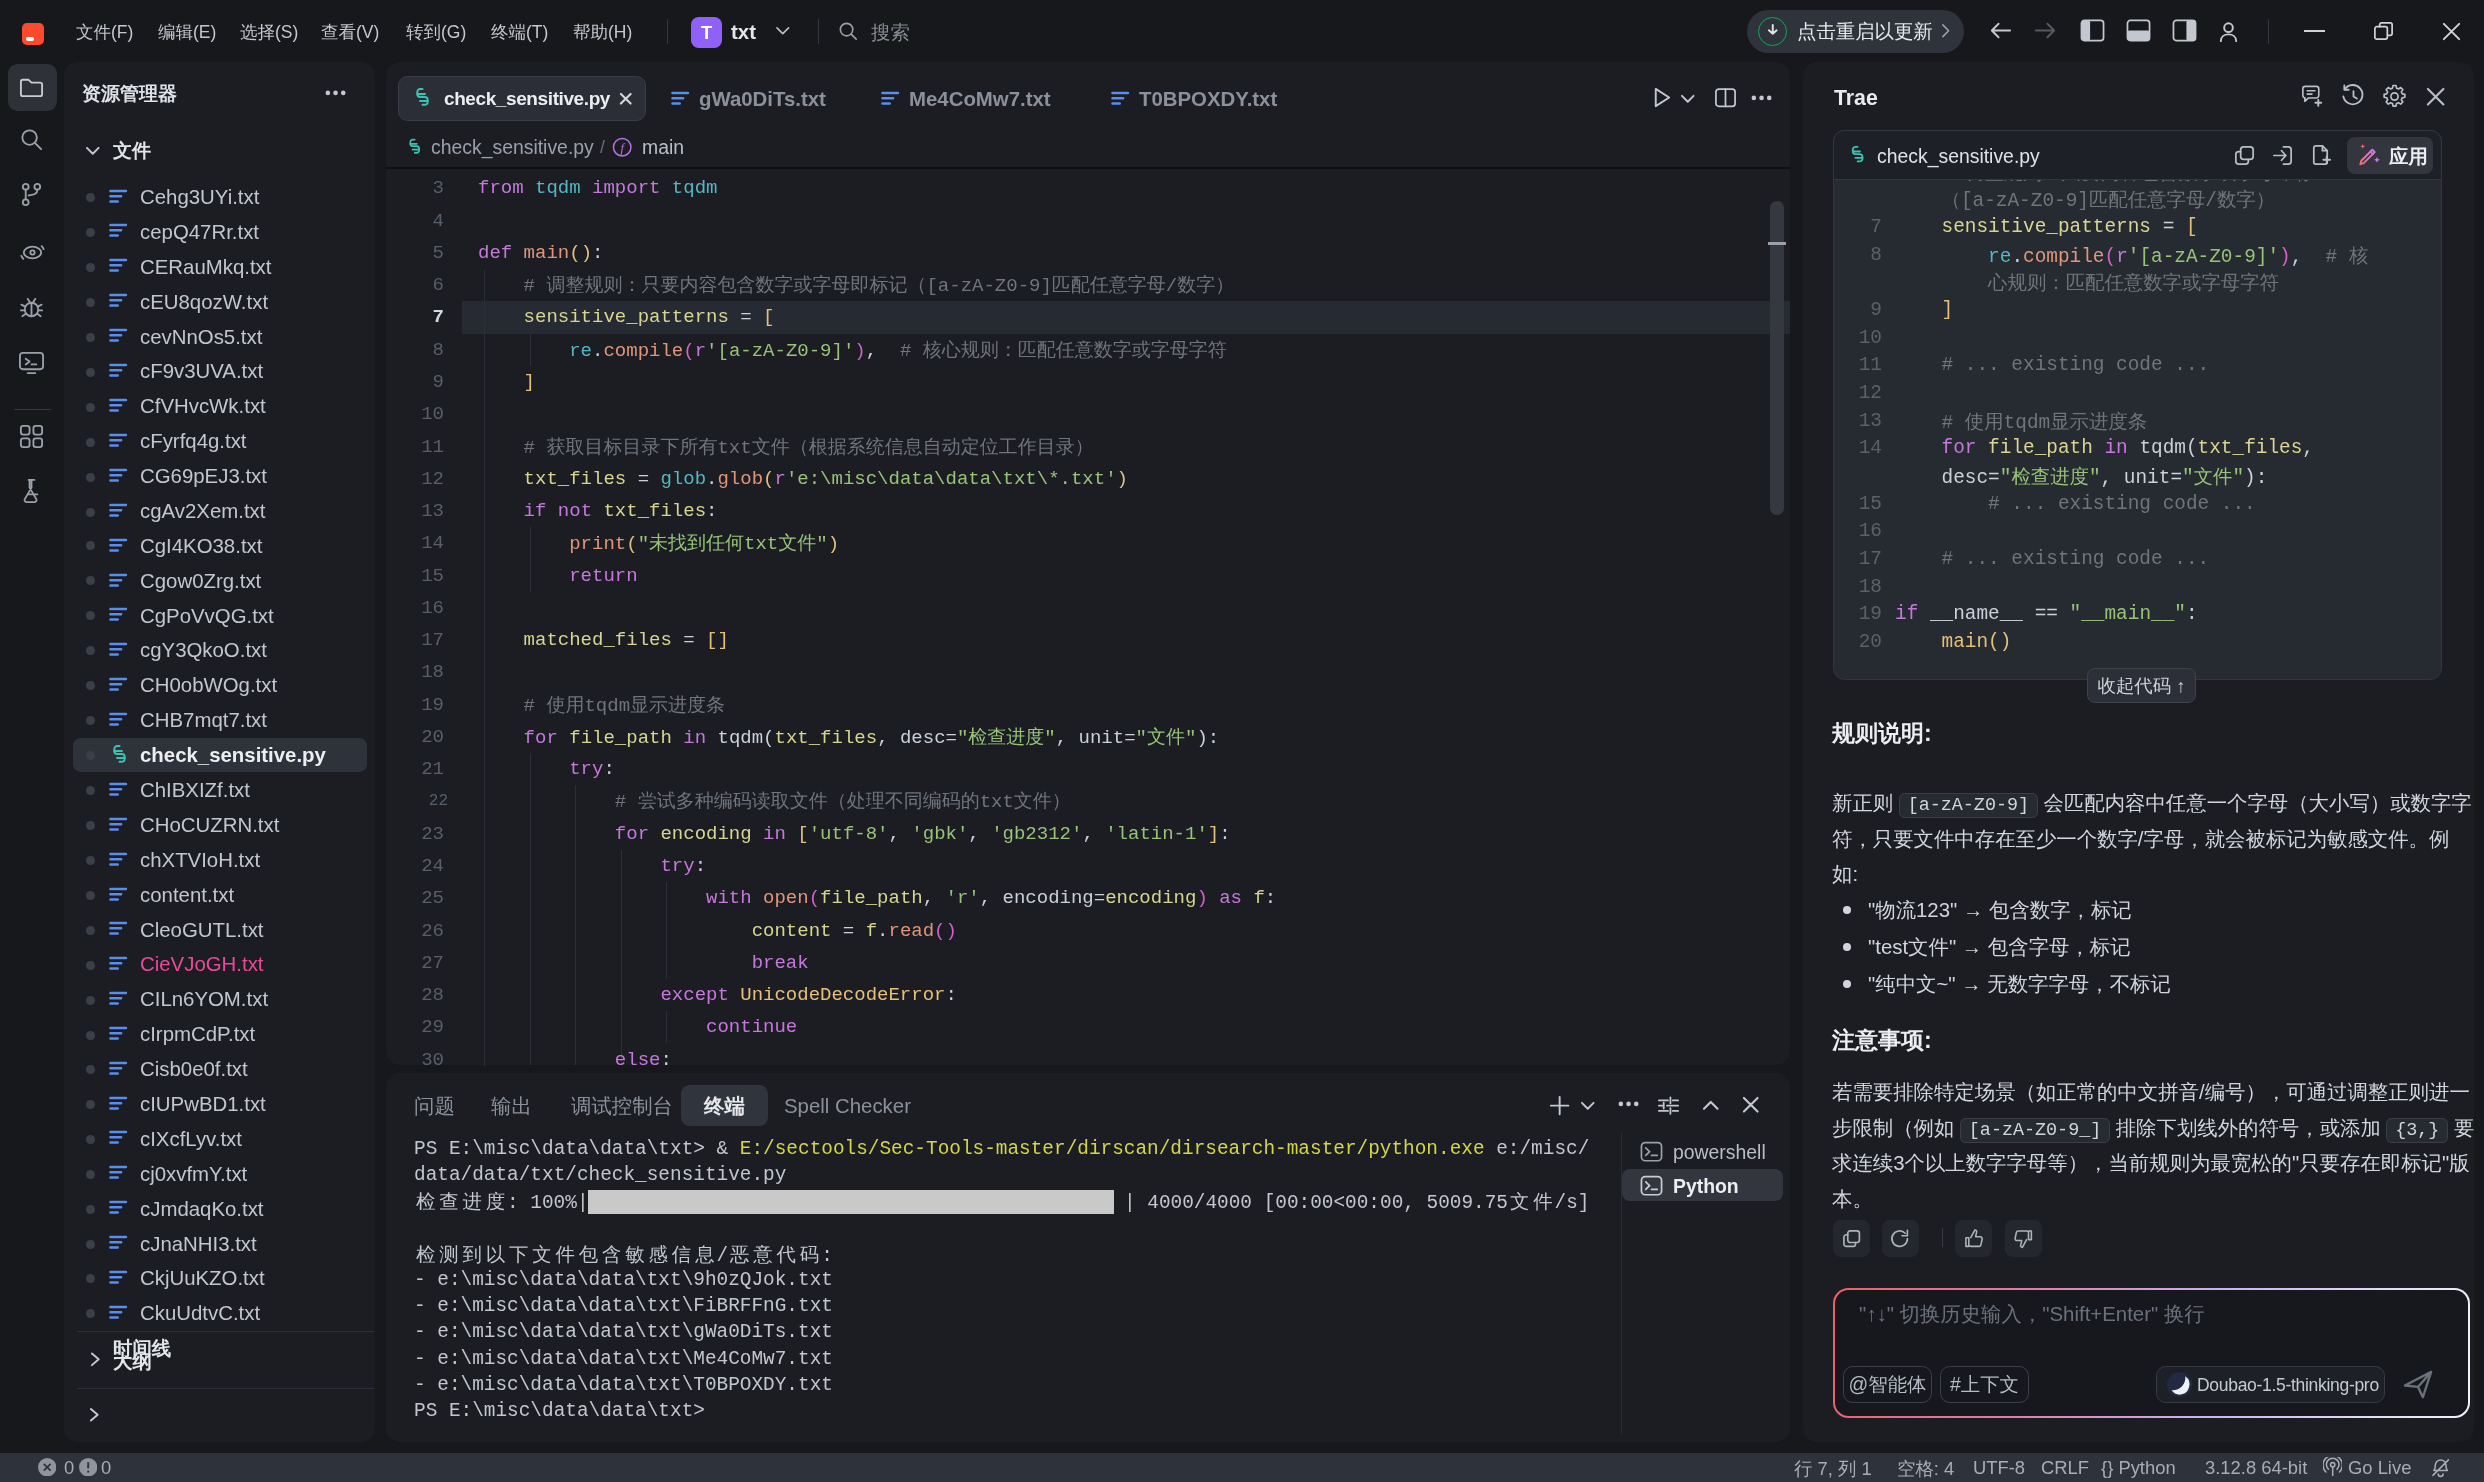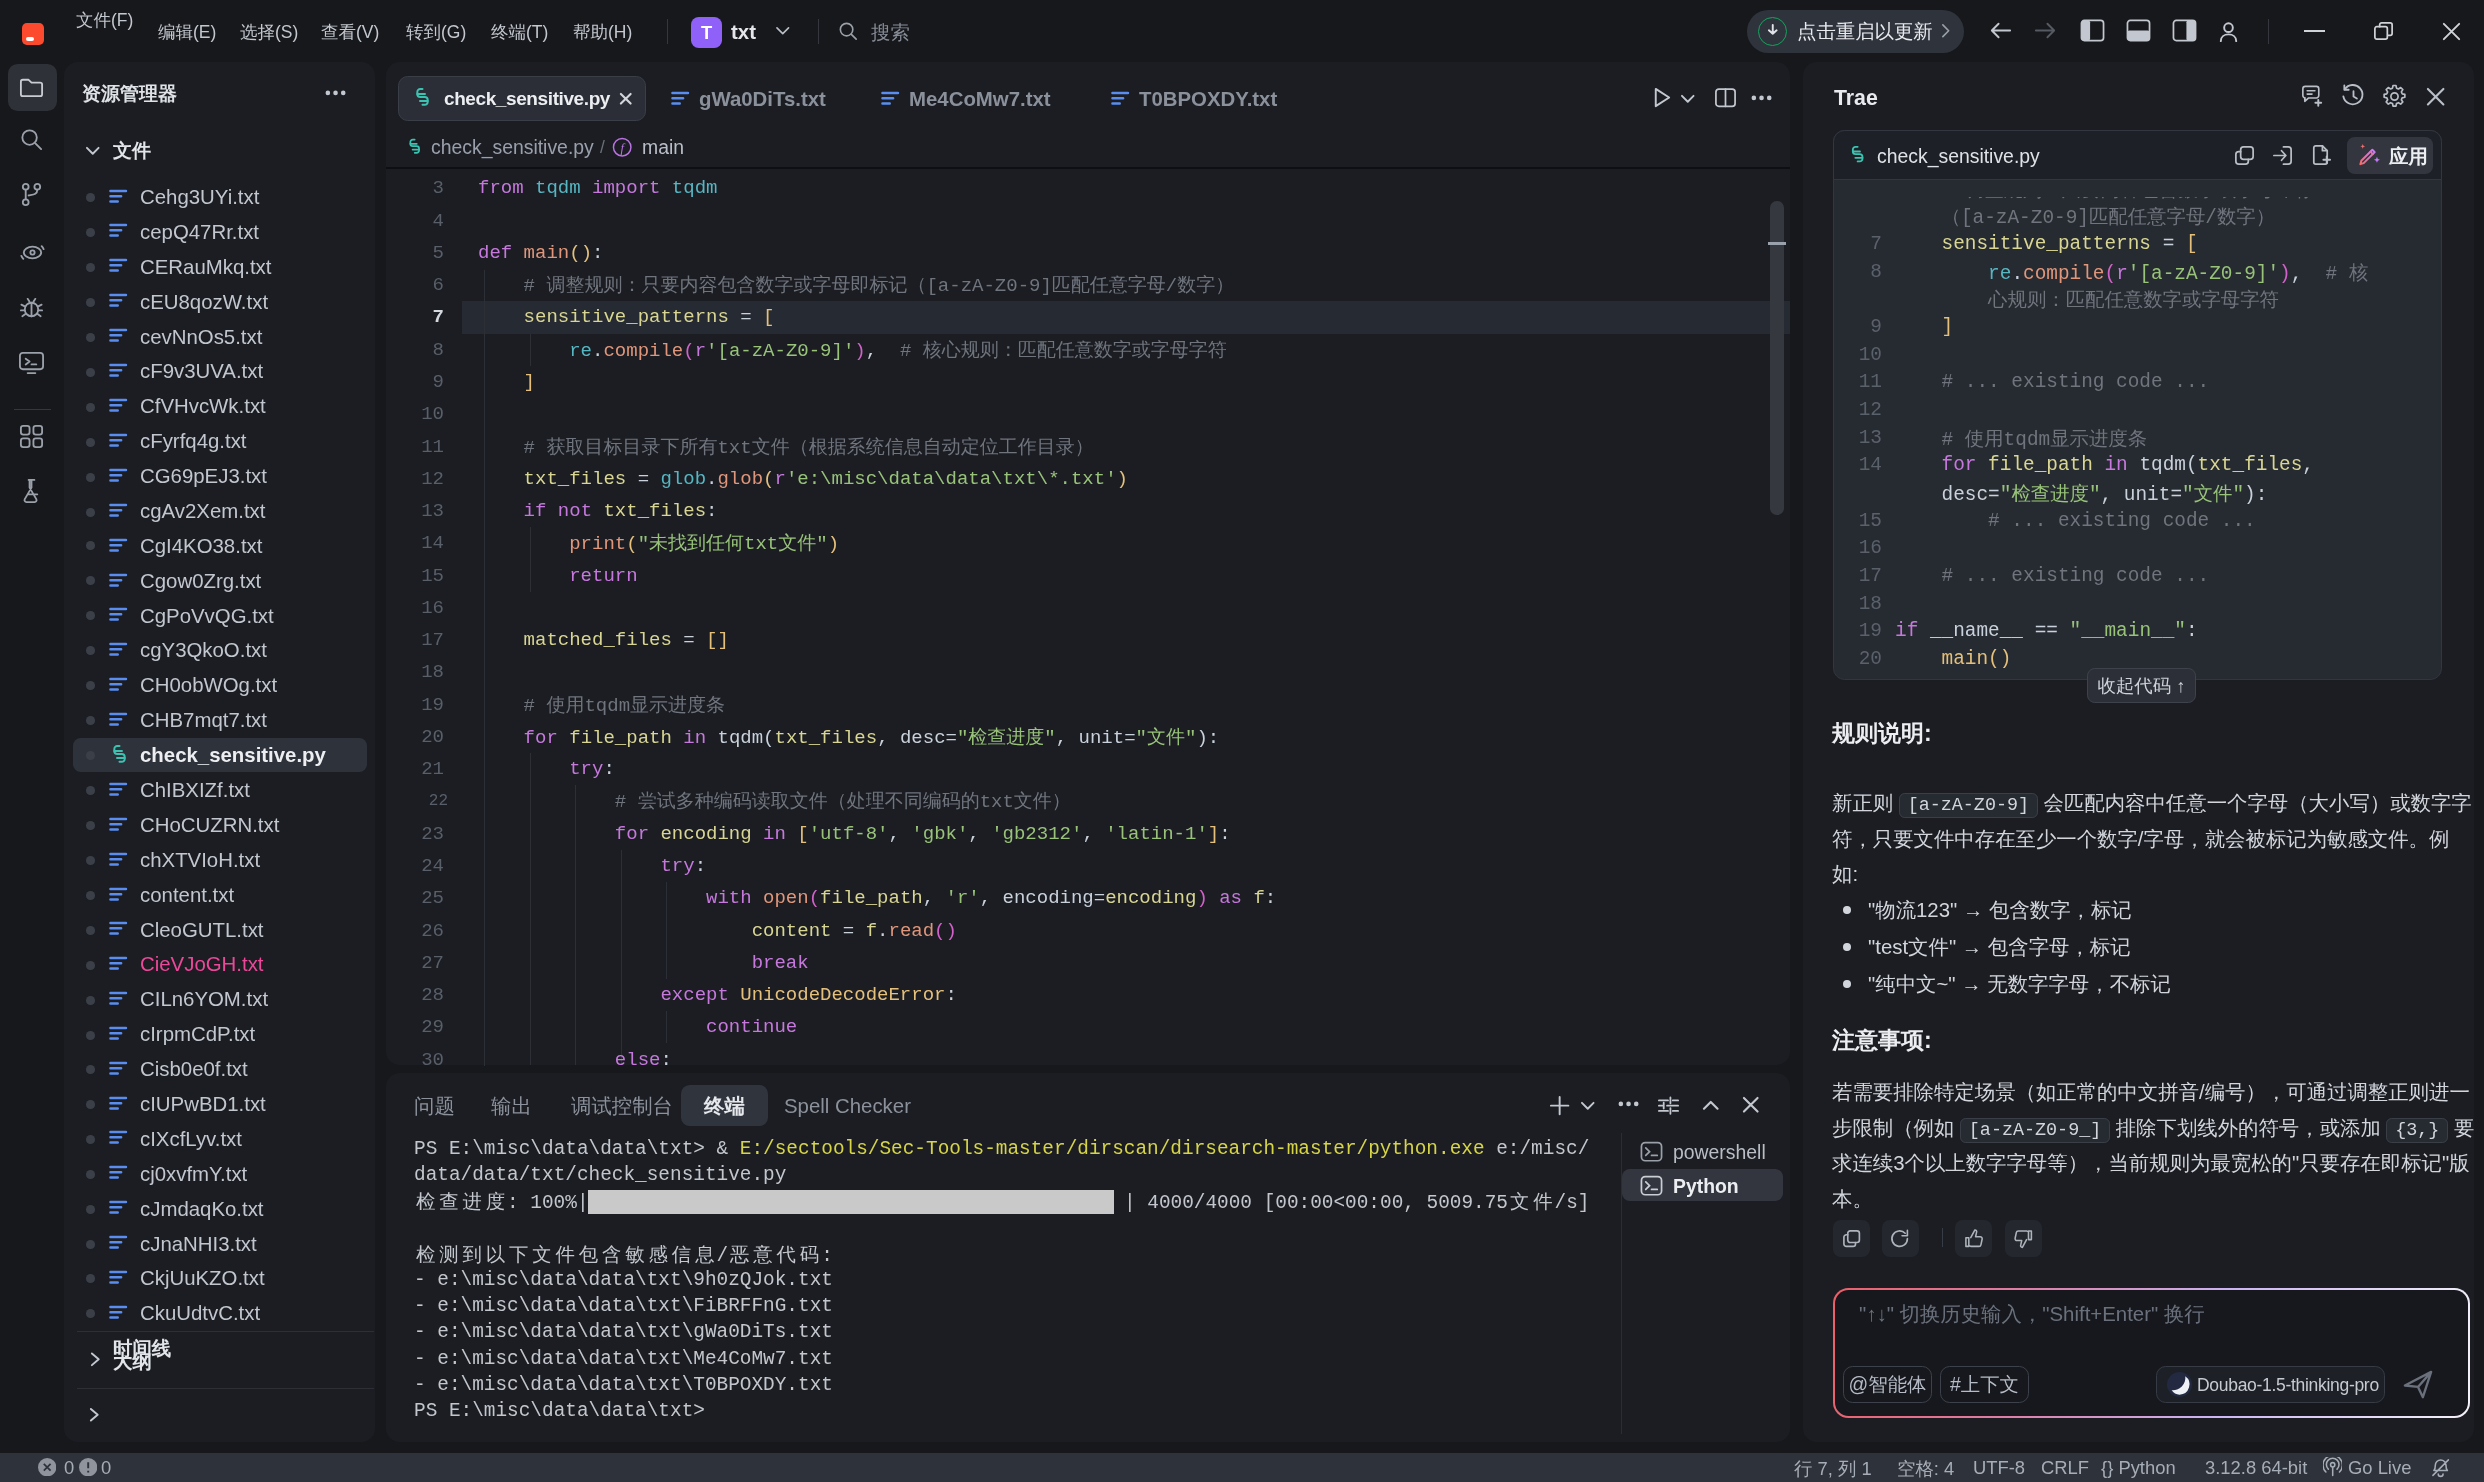--- a/index.html
+++ b/index.html
@@ -7,21 +7,21 @@
 .card{position:absolute;background:#1b1d23;border-radius:13.6px}
 .mono{font-family:"Liberation Mono",monospace}
 svg{display:block}
 .ic{stroke:#b9bec7;fill:none;stroke-width:1.7;stroke-linecap:round;stroke-linejoin:round}
 i.k{font-style:normal;display:inline-block;width:1em;text-align:center}
 i.q{font-style:normal;display:inline-block;width:1.2em;text-align:center}
 </style></head><body>
 
 <div class="ab" style="left:22px;top:23px;width:22px;height:22px;background:#fc4a2f;border-radius:4.9px"></div>
 <div class="ab" style="left:26px;top:37px;width:7.8px;height:3.9px;background:#fff;border-radius:1.9px"></div>
-<div class="ab" style="left:76px;top:20px;transform:translateY(-50%);font-size:17.5px;color:#c3c7cf;font-weight:400;white-space:pre;"><i class="k">文</i><i class="k">件</i>(F)</div>
+<div class="ab" style="left:76px;top:32px;transform:translateY(-50%);font-size:17.5px;color:#c3c7cf;font-weight:400;white-space:pre;"><i class="k">文</i><i class="k">件</i>(F)</div>
 <div class="ab" style="left:158px;top:32px;transform:translateY(-50%);font-size:17.5px;color:#c3c7cf;font-weight:400;white-space:pre;"><i class="k">编</i><i class="k">辑</i>(E)</div>
 <div class="ab" style="left:240px;top:32px;transform:translateY(-50%);font-size:17.5px;color:#c3c7cf;font-weight:400;white-space:pre;"><i class="k">选</i><i class="k">择</i>(S)</div>
 <div class="ab" style="left:321px;top:32px;transform:translateY(-50%);font-size:17.5px;color:#c3c7cf;font-weight:400;white-space:pre;"><i class="k">查</i><i class="k">看</i>(V)</div>
 <div class="ab" style="left:406px;top:32px;transform:translateY(-50%);font-size:17.5px;color:#c3c7cf;font-weight:400;white-space:pre;"><i class="k">转</i><i class="k">到</i>(G)</div>
 <div class="ab" style="left:491px;top:32px;transform:translateY(-50%);font-size:17.5px;color:#c3c7cf;font-weight:400;white-space:pre;"><i class="k">终</i><i class="k">端</i>(T)</div>
 <div class="ab" style="left:573px;top:32px;transform:translateY(-50%);font-size:17.5px;color:#c3c7cf;font-weight:400;white-space:pre;"><i class="k">帮</i><i class="k">助</i>(H)</div>
 <div class="ab" style="left:667px;top:19.4px;width:1px;height:25px;background:#34373e"></div>
 <div class="ab" style="left:691px;top:16.5px;width:31px;height:31px;background:#9061f9;border-radius:7.8px;color:#fff;font-weight:700;font-size:18.4px;text-align:center;line-height:31px">T</div>
 <div class="ab" style="left:731px;top:32px;transform:translateY(-50%);font-size:20.4px;color:#e4e6ea;font-weight:700;white-space:pre;">txt</div>
 <svg class="ab" style="left:774px;top:25px" width="17.5" height="11.6" viewBox="0 0 18 12">
@@ -591,21 +591,21 @@
       </linearGradient>
     </defs>
     <g style="fill:none;stroke:url(#pg);stroke-width:2;stroke-linecap:round;stroke-linejoin:round">
       <path d="M8 21l-3.5 1 1-3.5L17 7l2.5 2.5z"></path>
       <path d="M15 9l2.5 2.5"></path>
     </g>
     <path d="M6.3 4.2l.7 1.8.7-1.8 1.8-.7-1.8-.7-.7-1.8-.7 1.8-1.8.7z" style="fill:#f26d6d"></path>
     <path d="M20.9 18.4l.9 2.2.9-2.2 2.2-.9-2.2-.9-.9-2.2-.9 2.2-2.2.9z" style="fill:#c77dff"></path>
   </svg>
 <div class="ab" style="left:2389px;top:156px;transform:translateY(-50%);font-size:19.4px;color:#eceef1;font-weight:700;white-space:pre;"><i class="k">应</i><i class="k">用</i></div>
-<div class="ab" style="left:1833px;top:197px;width:609px;height:499px;overflow:hidden">
+<div class="ab" style="left:1833px;top:180px;width:609px;height:499px;overflow:hidden">
 <div class="ab mono" style="left:62px;top:-8.2px;transform:translateY(-50%);font-size:19.4px;white-space:pre"><span style="color:#6f747d">    # <i class="k">调</i><i class="k">整</i><i class="k">规</i><i class="k">则</i><i class="k">：</i><i class="k">只</i><i class="k">要</i><i class="k">内</i><i class="k">容</i><i class="k">包</i><i class="k">含</i><i class="k">数</i><i class="k">字</i><i class="k">或</i><i class="k">字</i><i class="k">母</i><i class="k">即</i><i class="k">标</i></span></div>
 <div class="ab mono" style="left:62px;top:19.4px;transform:translateY(-50%);font-size:19.4px;white-space:pre"><span style="color:#6f747d">    <i class="k">（</i>[a-zA-Z0-9]<i class="k">匹</i><i class="k">配</i><i class="k">任</i><i class="k">意</i><i class="k">字</i><i class="k">母</i>/<i class="k">数</i><i class="k">字</i><i class="k">）</i></span></div>
 <div class="ab mono" style="left:0;top:47px;transform:translateY(-50%);width:49px;text-align:right;font-size:19.4px;color:#5a616b">7</div>
 <div class="ab mono" style="left:62px;top:47px;transform:translateY(-50%);font-size:19.4px;white-space:pre"><span style="color:#d8d692">    sensitive_patterns</span><span style="color:#c9d1db"> =</span><span style="color:#e5c07b"> [</span></div>
 <div class="ab mono" style="left:0;top:75px;transform:translateY(-50%);width:49px;text-align:right;font-size:19.4px;color:#5a616b">8</div>
 <div class="ab mono" style="left:62px;top:75px;transform:translateY(-50%);font-size:19.4px;white-space:pre"><span style="color:#56b6c2">        re</span><span style="color:#c9d1db">.</span><span style="color:#e0967a">compile</span><span style="color:#d261c9">(</span><span style="color:#c678dd">r</span><span style="color:#98c379">'[a-zA-Z0-9]'</span><span style="color:#d261c9">)</span><span style="color:#c9d1db">,</span><span style="color:#6f747d">  # <i class="k">核</i></span></div>
 <div class="ab mono" style="left:62px;top:102px;transform:translateY(-50%);font-size:19.4px;white-space:pre"><span style="color:#6f747d">        <i class="k">心</i><i class="k">规</i><i class="k">则</i><i class="k">：</i><i class="k">匹</i><i class="k">配</i><i class="k">任</i><i class="k">意</i><i class="k">数</i><i class="k">字</i><i class="k">或</i><i class="k">字</i><i class="k">母</i><i class="k">字</i><i class="k">符</i></span></div>
 <div class="ab mono" style="left:0;top:130px;transform:translateY(-50%);width:49px;text-align:right;font-size:19.4px;color:#5a616b">9</div>
 <div class="ab mono" style="left:62px;top:130px;transform:translateY(-50%);font-size:19.4px;white-space:pre"><span style="color:#e5c07b">    ]</span></div>
 <div class="ab mono" style="left:0;top:158px;transform:translateY(-50%);width:49px;text-align:right;font-size:19.4px;color:#5a616b">10</div>

